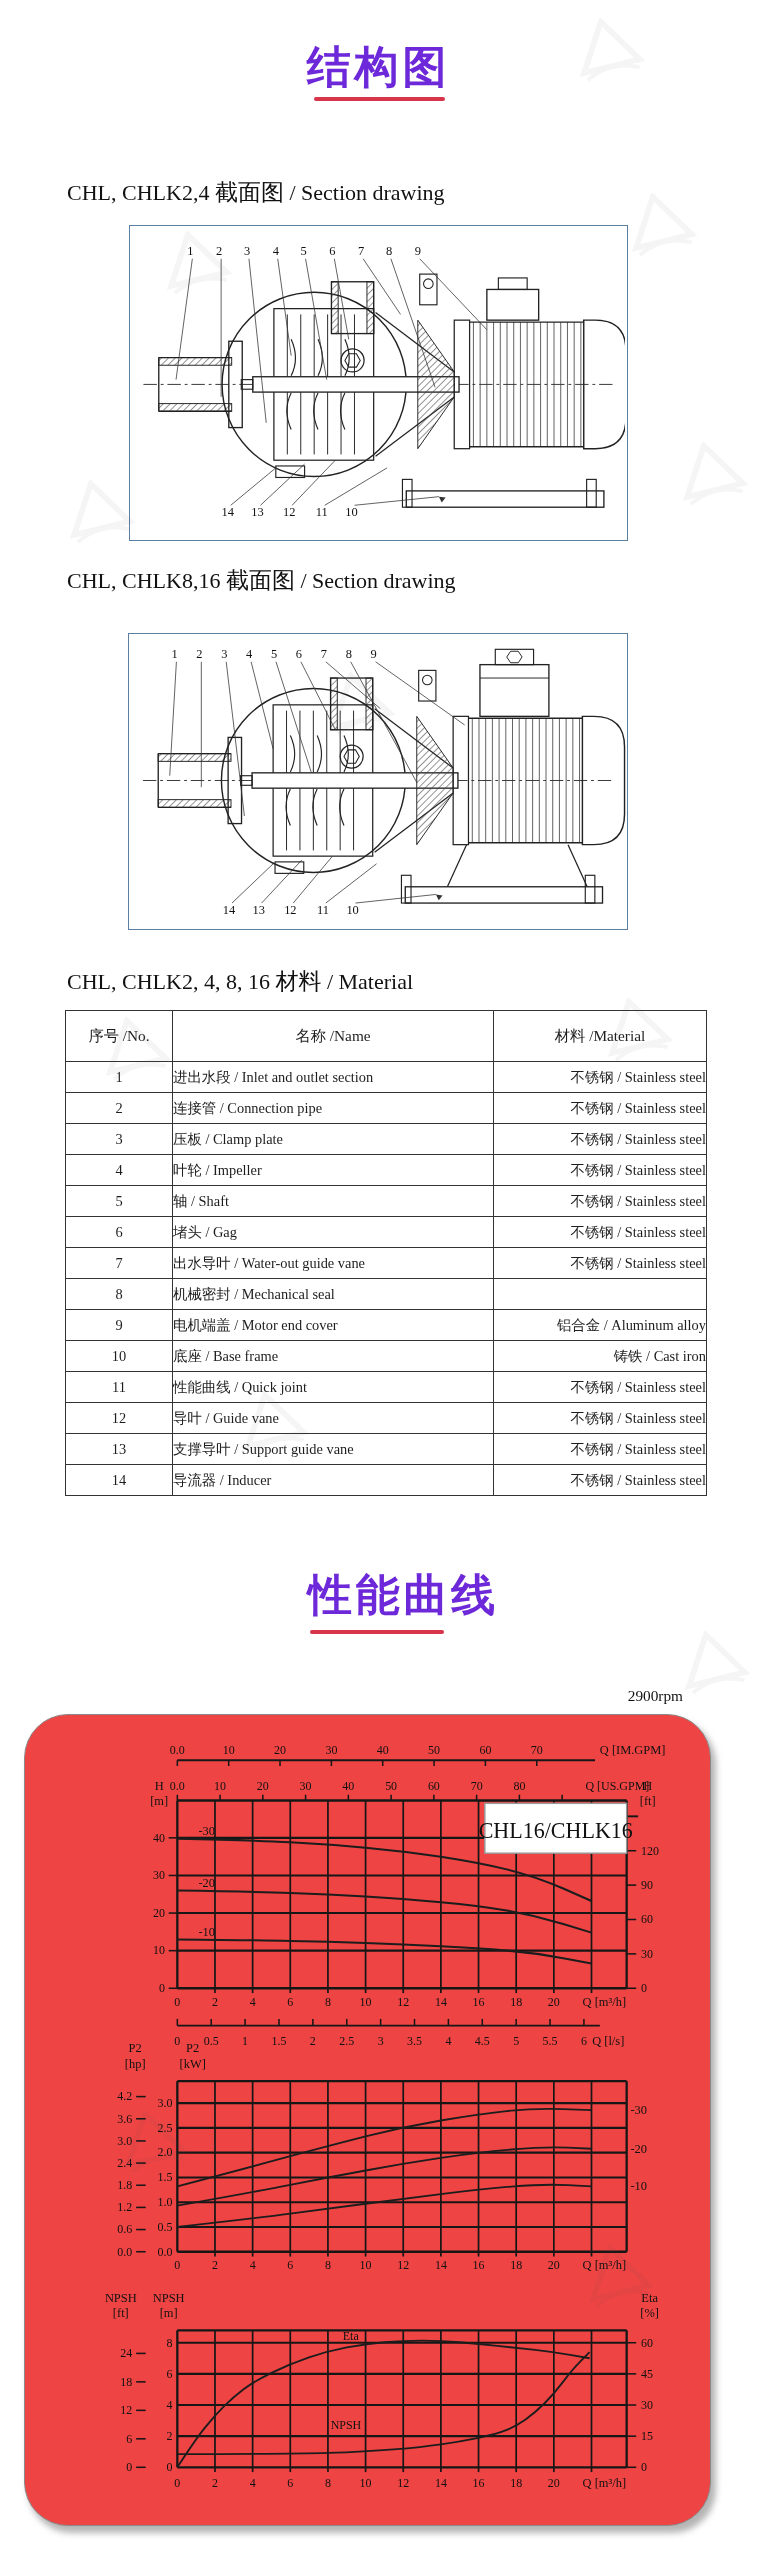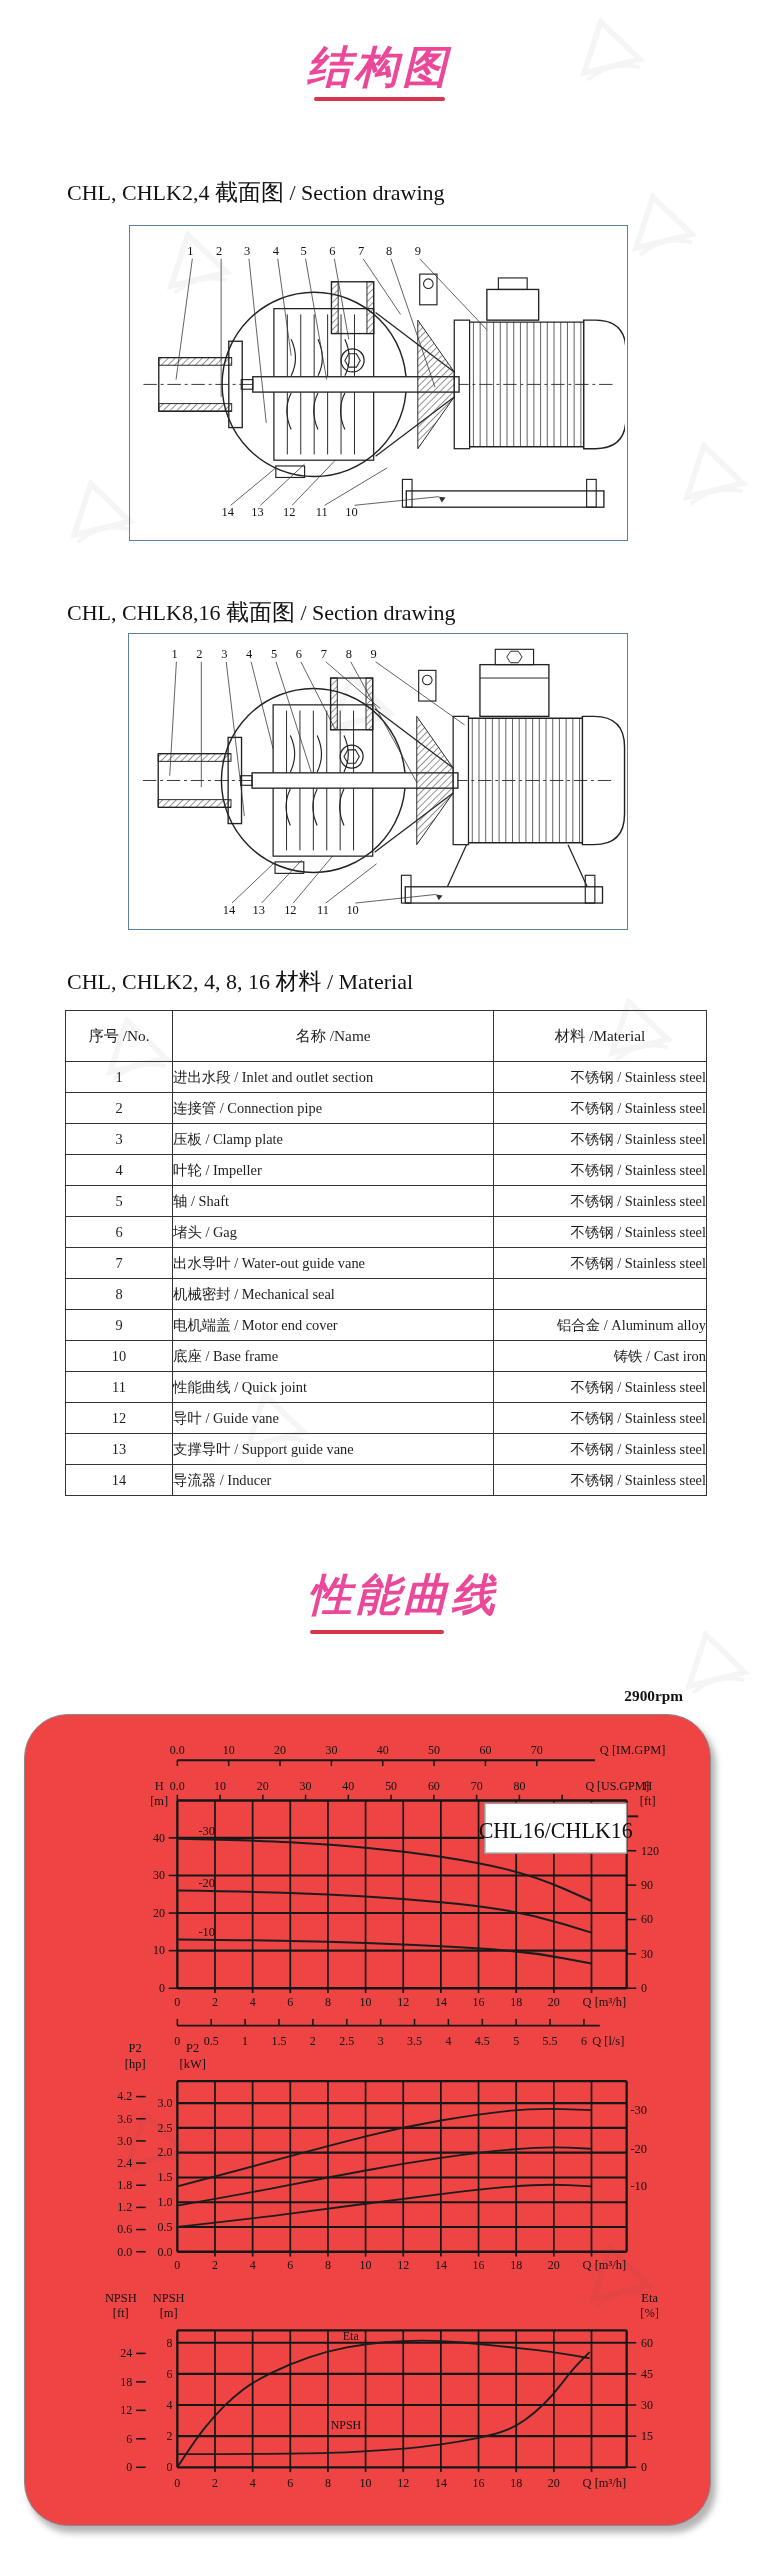--- a/index.html
+++ b/index.html
@@ -1,21 +1,21 @@
 <!DOCTYPE html>
 <html><head>
 <meta charset="utf-8">
 <style>
   html,body{margin:0;padding:0;background:#fff;}
   body{width:757px;height:2576px;position:relative;overflow:hidden;
        font-family:"Liberation Serif", serif;color:#1d1d1d;}
   .abs{position:absolute;}
   
   .big-title{width:757px;text-align:center;font-family:"Liberation Sans",sans-serif;
-             font-weight:bold;font-size:44px;letter-spacing:3.8px;color:#ec4899;font-style:italic;}
+             font-weight:bold;font-size:44px;letter-spacing:3.8px;color:#6d28d9;}
   .red-line{height:3.8px;background:#d8344a;border-radius:1.9px;}
   
   .sub-head{font-size:22px;color:#111;white-space:nowrap;}
   .sub-head .cn{font-weight:normal;font-size:23px;}
   
   .draw-box{border:1.9px solid #5b7ea3;background:#fff;box-sizing:border-box;}
   
   table.mat{border-collapse:collapse;table-layout:fixed;font-size:14.4px;}
   table.mat th,table.mat td{border:1px solid #333;padding:0 0 0 0;overflow:hidden;white-space:nowrap;}
   table.mat{border:1.9px solid #222;}
@@ -139,21 +139,21 @@
         <line x1="169" y1="291" x2="214" y2="244" stroke="#333" stroke-width="0.8"></line>
         <text x="200" y="302" font-size="13" text-anchor="middle">11</text>
         <line x1="203" y1="291" x2="268" y2="252" stroke="#333" stroke-width="0.8"></line>
         <text x="231" y="302" font-size="13" text-anchor="middle">10</text>
         <line x1="234" y1="291" x2="322" y2="282" stroke="#333" stroke-width="0.8"></line>
         <path d="M322,282 l7,1 l-4,5 z" fill="#333" stroke="none"></path>
       </g>
     </svg>
 </div>
 
-<div class="abs sub-head" style="left:67px;top:597px;">
+<div class="abs sub-head" style="left:67px;top:565px;">
   <span>CHL, CHLK8,16</span>
   <span class="cn">截面图</span>
   <span>/ Section drawing</span>
 </div>
 
 <div class="abs draw-box" style="left:128px;top:633px;width:500px;height:297px;">
   <svg id="pump2" width="497" height="293" viewBox="0 0 518 306">
       <g transform="translate(0,-12)" stroke="#222" fill="none" stroke-width="1">
         <line x1="14" y1="165" x2="504" y2="165" stroke="#333" stroke-width="1" stroke-dasharray="14 4 3 4"></line>
         <line x1="30" y1="137" x2="106" y2="137" stroke="#222" stroke-width="1.4"></line>
@@ -348,21 +348,21 @@
         <td class="c-no">14</td>
         <td class="c-name">导流器 / Inducer</td>
         <td class="c-mat">不锈钢 / Stainless steel</td>
       </tr>
     </tbody>
 </table>
 
 <div class="abs big-title" style="left:0;top:1566px;padding-left:25px;">性能曲线</div>
 <div class="abs red-line" style="left:310px;top:1630px;width:134px;"></div>
 
-<div class="abs rpm" style="left:0;top:1687px;width:683px;text-align:right;font-weight:bold;">2900rpm</div>
+<div class="abs rpm" style="left:0;top:1687px;width:683px;text-align:right;">2900rpm</div>
 
 <div class="abs perf-box" style="left:24px;top:1714px;width:685px;height:810px;">
   <svg id="charts" width="685" height="810" viewBox="0 0 715 845">
       <line x1="159" y1="47" x2="595" y2="47" stroke="#161616" stroke-width="2"></line>
       <line x1="159" y1="47" x2="159" y2="53" stroke="#161616" stroke-width="1.6"></line>
       <text x="159" y="40" font-size="12.5" text-anchor="middle">0.0</text>
       <line x1="212.59773062026076" y1="47" x2="212.59773062026076" y2="53" stroke="#161616" stroke-width="1.6"></line>
       <text x="212.59773062026076" y="40" font-size="12.5" text-anchor="middle">10</text>
       <line x1="266.1954612405215" y1="47" x2="266.1954612405215" y2="53" stroke="#161616" stroke-width="1.6"></line>
       <text x="266.1954612405215" y="40" font-size="12.5" text-anchor="middle">20</text>

